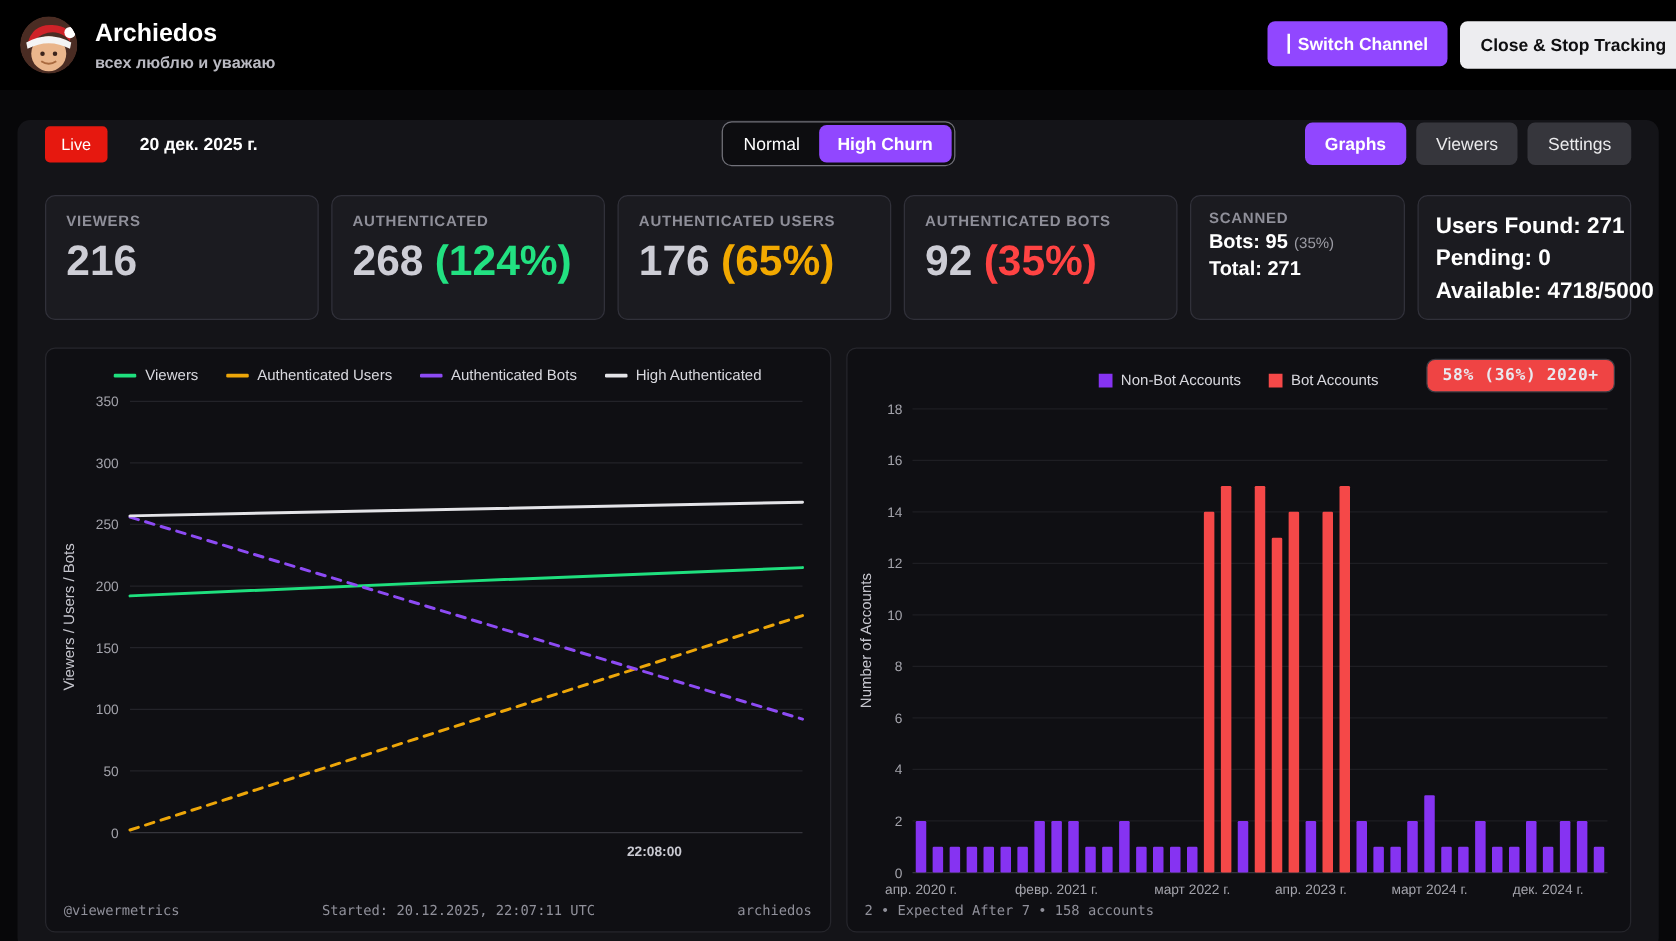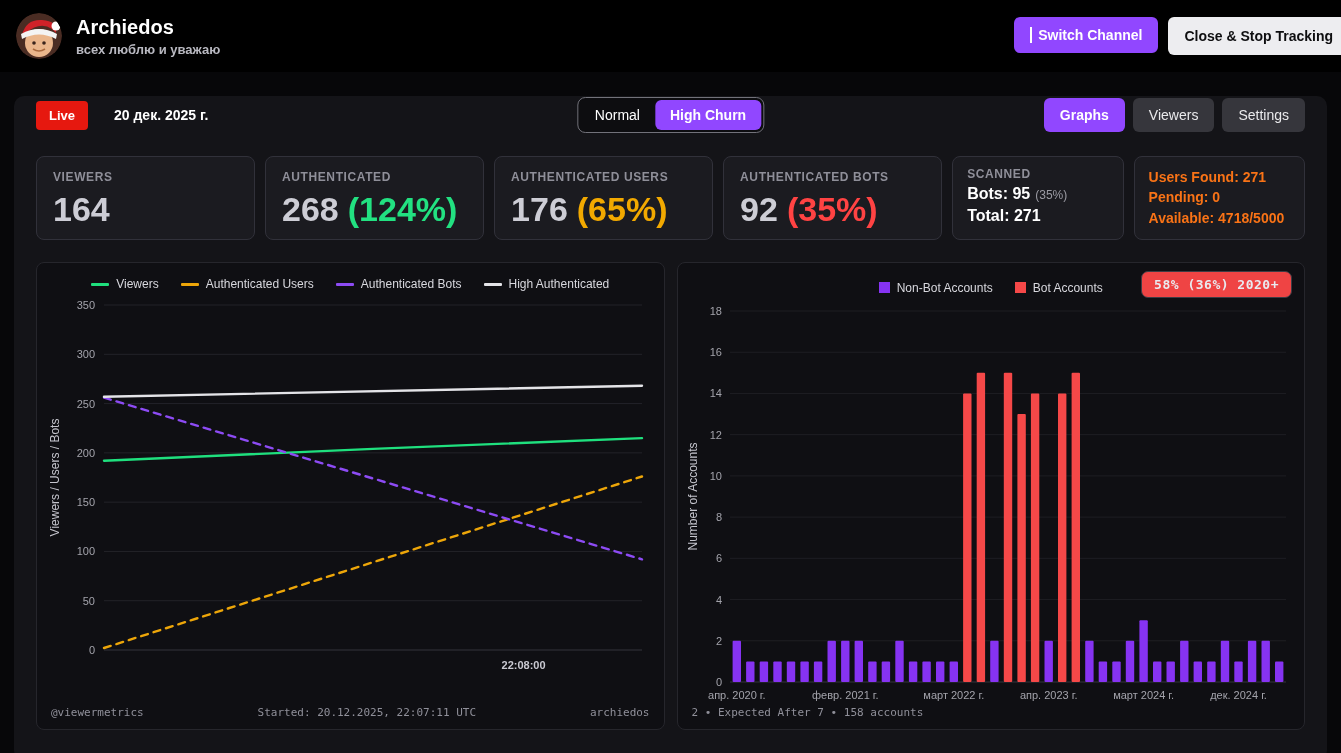--- a/index.html
+++ b/index.html
@@ -20,21 +20,21 @@
   .h-sub{font-size:13px;font-weight:600;color:#b9b9c1;margin-top:3px}
   .h-actions{margin-left:auto;display:flex;align-items:flex-start;gap:10px}
   .btn-purple{background:var(--accent);color:#fff;font-weight:bold;font-size:14px;
     padding:10px 16px;border-radius:6px;border:none;display:flex;align-items:center;gap:6px;cursor:pointer}
   .caret{width:2px;height:16px;background:#fff;display:inline-block}
   .btn-white{background:#ededf0;color:#0e0e10;font-weight:bold;font-size:14px;
     padding:11px 16px;border-radius:6px;border:none;margin-right:-8px;cursor:pointer;white-space:nowrap}
   
   .card{background:#141418;border-radius:10px;margin:23px 14px 0;height:664px}
   .controls{display:flex;align-items:center;position:relative;margin:24px 22px 0;height:38px}
-  .live{background:var(--live);color:#fff;font-size:13px;font-weight:bold;
+  .live{background:var(--live);color:#fff;font-size:13px;font-weight:normal;
     padding:7px 13px;border-radius:4px}
   .date{font-size:14px;font-weight:bold;margin-left:26px;color:#fff}
   .mode-toggle{position:absolute;left:50%;top:50%;transform:translate(-50%,-50%);
     display:flex;border:1px solid #72727a;border-radius:8px;background:#0d0d10;padding:2px}
   .mode-btn{background:transparent;border:none;color:#fff;font-size:14px;padding:7px 15px;
     border-radius:6px;cursor:pointer}
   .mode-btn.active{background:var(--accent);font-weight:bold}
   .tabs{margin-left:auto;display:flex;gap:8px}
   .tab{background:#36363c;border:none;color:#eaeaec;font-size:14px;padding:9px 16px;
     border-radius:6px;cursor:pointer}
@@ -43,21 +43,21 @@
   .stats{display:flex;gap:10px;margin:22px 22px 0}
   .stat{background:#1b1b20;border:1px solid #31313a;border-radius:8px;padding:13px 16px;
     flex:225 1 0;min-width:0}
   .stat.small{flex:172 1 0;padding:10px 14px}
   .stat-label{font-size:12px;font-weight:bold;color:#8f8f99;letter-spacing:.6px}
   .stat-value{font-size:34px;font-weight:bold;color:#cdcdd5;margin-top:8px;line-height:1;white-space:nowrap}
   .pct{margin-left:9px}
   .pct-green{color:var(--green)} .pct-orange{color:var(--orange)} .pct-red{color:var(--red)}
   .s-line{font-size:16px;font-weight:bold;color:#fff;margin-top:4px;white-space:nowrap}
   .s-pct{font-size:12px;color:#9b9ba3;font-weight:normal;margin-left:5px}
-  .f-line{font-size:14px;font-weight:bold;color:#f97316;line-height:1.45;white-space:nowrap}
+  .f-line{font-size:18px;font-weight:bold;color:#ffffff;line-height:1.45;white-space:nowrap}
   
   .charts{display:flex;gap:12px;margin:22px 22px 0;height:468px}
   .panel{flex:1 1 0;min-width:0;background:#0f0f13;border:1px solid #26262c;border-radius:8px;
     padding:10px 8px 6px;display:flex;flex-direction:column}
   .legend{display:flex;justify-content:center;align-items:center;gap:22px;height:22px}
   .legend-item{display:inline-flex;align-items:center;gap:7px;font-size:12px;color:#d8d8de;cursor:pointer}
   .legend-line{width:18px;height:3px;border-radius:1px;display:inline-block}
   .legend-box{width:11px;height:11px;display:inline-block}
   .bar-head{position:relative;display:flex;justify-content:center;align-items:center;height:30px}
   .badge{position:absolute;right:4px;top:-2px;font-family:"DejaVu Sans Mono",monospace;
@@ -116,21 +116,21 @@
     <div class="tabs">
       <button class="tab active">Graphs</button>
       <button class="tab">Viewers</button>
       <button class="tab">Settings</button>
     </div>
   </div>
 
   <div class="stats">
     <div class="stat">
       <div class="stat-label">VIEWERS</div>
-      <div class="stat-value">164</div>
+      <div class="stat-value">216</div>
     </div>
     <div class="stat">
       <div class="stat-label">AUTHENTICATED</div>
       <div class="stat-value">
         <span>268</span><span class="pct pct-green">(124%)</span>
       </div>
     </div>
     <div class="stat">
       <div class="stat-label">AUTHENTICATED USERS</div>
       <div class="stat-value">

